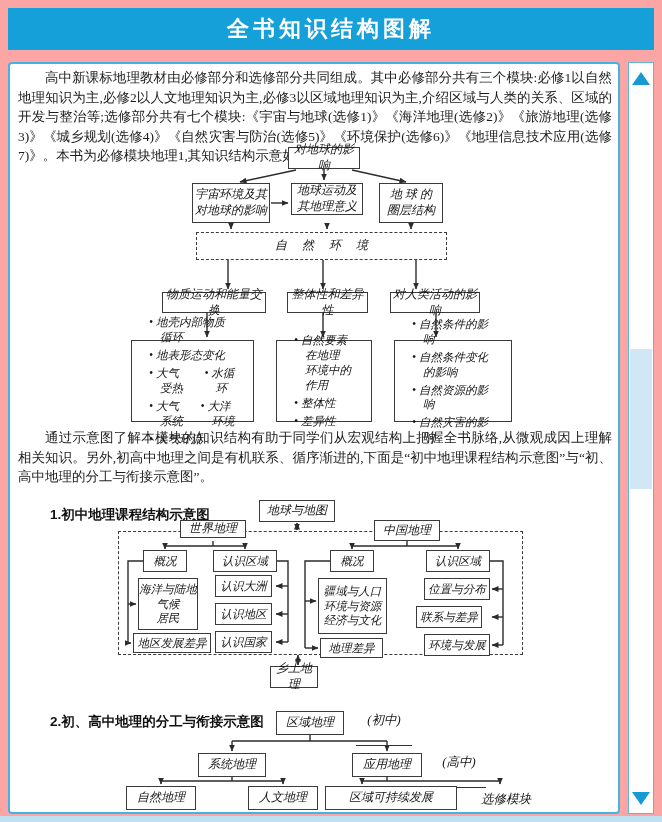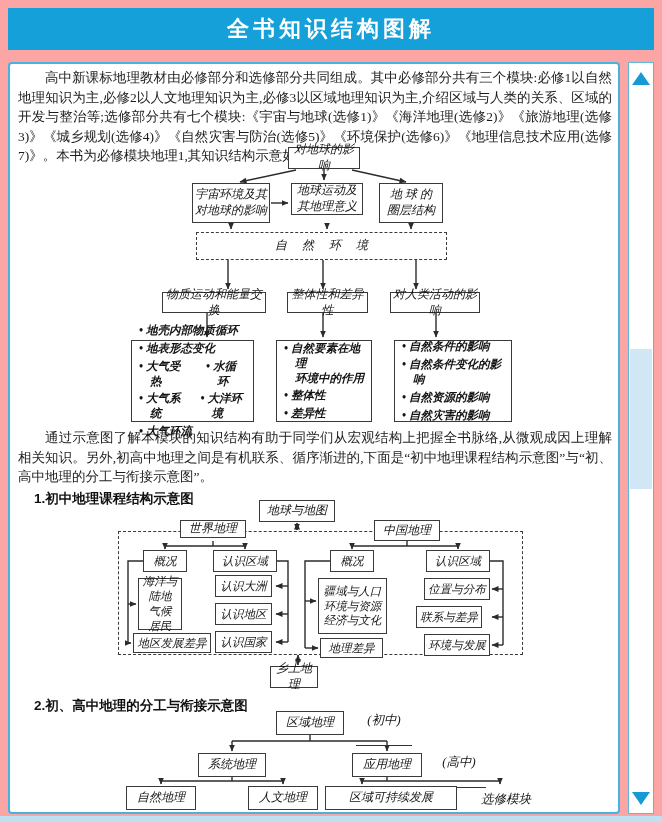--- a/index.html
+++ b/index.html
@@ -24,34 +24,34 @@
   .sthumb{position:absolute;left:1px;top:286px;width:22px;height:140px;background:#d2e7f5;}
   .sbtn{position:absolute;left:0;width:24px;height:22px;display:flex;align-items:center;justify-content:center;cursor:pointer;}
   .sbtn.up{top:4px;} .sbtn.down{bottom:4px;}
   .tri-up{width:0;height:0;border-left:9px solid transparent;border-right:9px solid transparent;border-bottom:13px solid #1799d3;}
   .tri-down{width:0;height:0;border-left:9px solid transparent;border-right:9px solid transparent;border-top:13px solid #1799d3;}
 
   
   .para{position:absolute;left:18px;width:594px;margin:0;font-size:13.5px;line-height:19.5px;color:#1c1c1c;
         text-align:justify;text-indent:2em;font-family:"Liberation Serif",serif;}
   .p1{top:68px;} .p2{top:428px;}
-  .shead{position:absolute;left:34px;margin:0;font-family:"Liberation Sans",sans-serif;
+  .shead{position:absolute;left:34px;margin:16px;font-family:"Liberation Sans",sans-serif;
          font-size:13.5px;font-weight:bold;color:#111;}
   .sh1{top:490px;} .sh2{top:697px;}
 
   
   .box{position:absolute;border:1.4px solid #3a3a3a;background:#fff;box-sizing:border-box;
        display:flex;align-items:center;justify-content:center;text-align:center;
        font-family:"Liberation Serif",serif;font-style:italic;font-size:12px;line-height:1.3;
        color:#141414;white-space:pre-line;}
   .dashed{border-style:dashed;}
   .sp6{letter-spacing:6px;text-indent:6px;}
   .sm{font-size:11.5px;}
   .detail{flex-direction:column;align-items:flex-start;justify-content:center;
-          padding:4px 7px;text-align:left;font-size:11.5px;font-weight:bold;}
+          padding:4px 17px;text-align:left;font-size:11.5px;}
   .drow{display:flex;}
   .ditem{padding-left:11px;text-indent:-11px;margin:1.5px 0;}
   .ditem::before{content:"• ";}
   .ditem.second{margin-left:16px;}
   .lbl{position:absolute;font-family:"Liberation Serif",serif;font-style:italic;font-size:12.5px;
        color:#141414;text-align:center;}
   .note{position:absolute;font-family:"Liberation Serif",serif;font-style:italic;font-size:12.5px;
         color:#141414;text-align:center;border-bottom:1.4px solid #333;padding-bottom:16px;}
   .fc-svg{position:absolute;}
 </style>
@@ -161,21 +161,21 @@
     </g>
   </svg>
 
   <div class="box dashed" style="left:118px;top:531px;width:405px;height:124px;background:transparent"></div>
   <div class="box" style="left:259px;top:500px;width:76px;height:22px">地球与地图</div>
   <div class="box" style="left:180px;top:520px;width:66px;height:18px">世界地理</div>
   <div class="box" style="left:374px;top:520px;width:66px;height:21px">中国地理</div>
 
   <div class="box sm" style="left:143px;top:550px;width:44px;height:22px">概况</div>
   <div class="box sm" style="left:213px;top:550px;width:64px;height:22px">认识区域</div>
-  <div class="box sm" style="left:138px;top:578px;width:44px;height:52px">海洋与陆地
+  <div class="box sm" style="left:138px;top:578px;width:60px;height:52px">海洋与陆地
 气候
 居民</div>
   <div class="box sm" style="left:133px;top:633px;width:78px;height:20px">地区发展差异</div>
   <div class="box sm" style="left:215px;top:575px;width:57px;height:22px">认识大洲</div>
   <div class="box sm" style="left:215px;top:603px;width:57px;height:22px">认识地区</div>
   <div class="box sm" style="left:215px;top:631px;width:57px;height:22px">认识国家</div>
 
   <div class="box sm" style="left:330px;top:550px;width:44px;height:22px">概况</div>
   <div class="box sm" style="left:426px;top:550px;width:64px;height:22px">认识区域</div>
   <div class="box sm" style="left:318px;top:578px;width:69px;height:56px">疆域与人口

